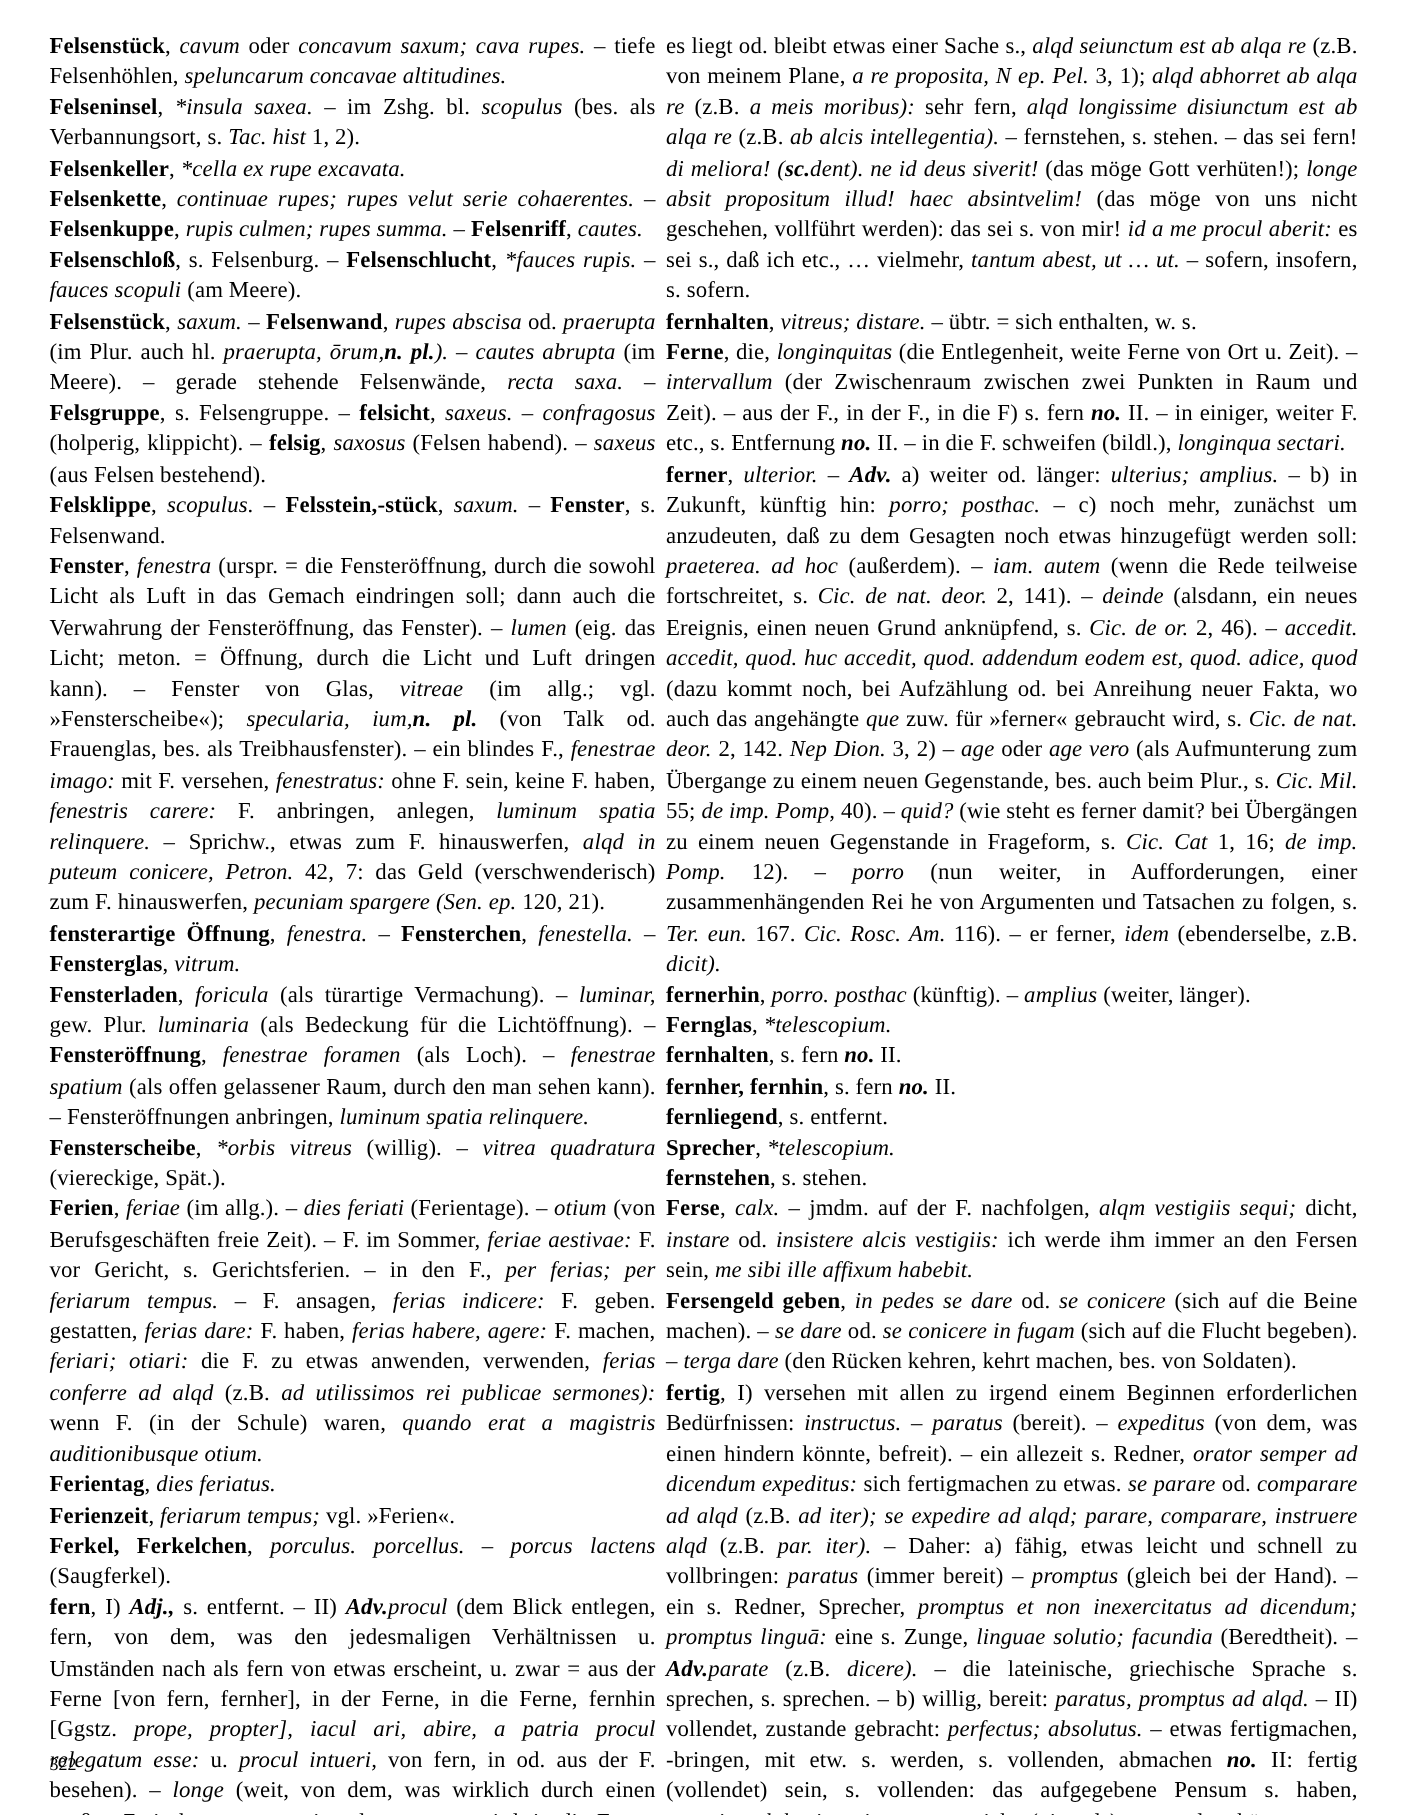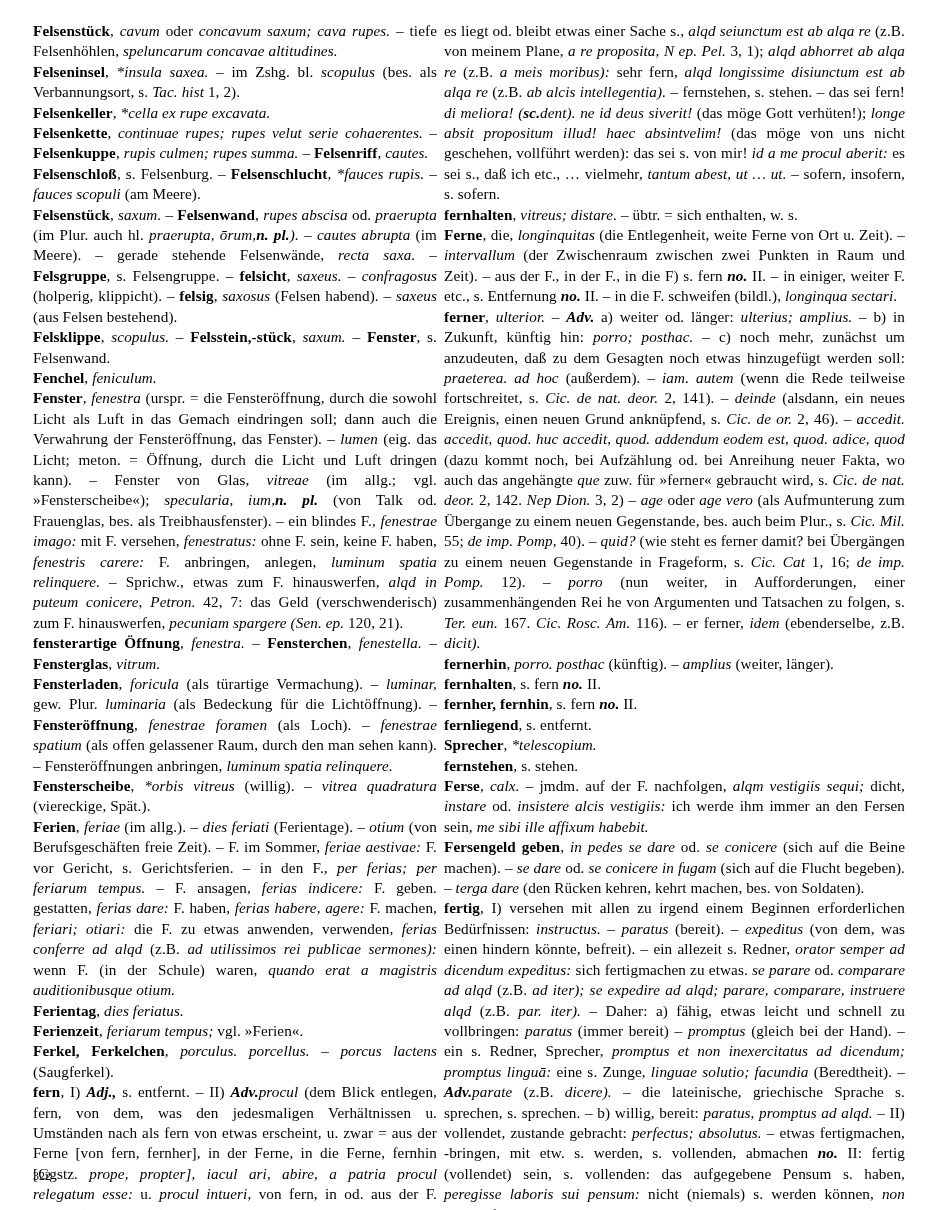--- a/index.html
+++ b/index.html
@@ -26,37 +26,37 @@
 
 <div class="page">
   <div class="col col-left">
       <p><span class="b">Felsenstück</span><span>, </span><span class="i">cavum</span><span> oder </span><span class="i">concavum saxum; cava rupes.</span><span> – tiefe Felsenhöhlen, </span><span class="i">speluncarum concavae altitudines.</span></p>
       <p><span class="b">Felseninsel</span><span>, </span><span class="i">*insula saxea.</span><span> – im Zshg. bl. </span><span class="i">scopulus</span><span> (bes. als Verbannungsort, s. </span><span class="i">Tac. hist</span><span> 1, 2).</span></p>
       <p><span class="b">Felsenkeller</span><span>, </span><span class="i">*cella ex rupe excavata.</span></p>
       <p><span class="b">Felsenkette</span><span>, </span><span class="i">continuae rupes; rupes velut serie cohaerentes.</span><span> – </span><span class="b">Felsenkuppe</span><span>, </span><span class="i">rupis culmen; rupes summa.</span><span> – </span><span class="b">Felsenriff</span><span>, </span><span class="i">cautes.</span></p>
       <p><span class="b">Felsenschloß</span><span>, s. Felsenburg. – </span><span class="b">Felsenschlucht</span><span>, </span><span class="i">*fauces rupis.</span><span> – </span><span class="i">fauces scopuli</span><span> (am Meere).</span></p>
       <p><span class="b">Felsenstück</span><span>, </span><span class="i">saxum.</span><span> – </span><span class="b">Felsenwand</span><span>, </span><span class="i">rupes abscisa</span><span> od. </span><span class="i">praerupta</span><span> (im Plur. auch hl. </span><span class="i">praerupta, ōrum,</span><span class="bi">n. pl.</span><span class="i">).</span><span> – </span><span class="i">cautes abrupta</span><span> (im Meere). – gerade stehende Felsenwände, </span><span class="i">recta saxa.</span><span> – </span><span class="b">Felsgruppe</span><span>, s. Felsengruppe. – </span><span class="b">felsicht</span><span>, </span><span class="i">saxeus.</span><span> – </span><span class="i">confragosus</span><span> (holperig, klippicht). – </span><span class="b">felsig</span><span>, </span><span class="i">saxosus</span><span> (Felsen habend). – </span><span class="i">saxeus</span><span> (aus Felsen bestehend).</span></p>
       <p><span class="b">Felsklippe</span><span>, </span><span class="i">scopulus.</span><span> – </span><span class="b">Felsstein,-stück</span><span>, </span><span class="i">saxum.</span><span> – </span><span class="b">Fenster</span><span>, s. Felsenwand.</span></p>
-      <p><span class="b">Fenchel</span><span>, </span><span class="i">feniculum.</span></p>
       <p><span class="b">Fenster</span><span>, </span><span class="i">fenestra</span><span> (urspr. = die Fensteröffnung, durch die sowohl Licht als Luft in das Gemach eindringen soll; dann auch die Verwahrung der Fensteröffnung, das Fenster). – </span><span class="i">lumen</span><span> (eig. das Licht; meton. = Öffnung, durch die Licht und Luft dringen kann). – Fenster von Glas, </span><span class="i">vitreae</span><span> (im allg.; vgl. »Fensterscheibe«); </span><span class="i">specularia, ium,</span><span class="bi">n. pl.</span><span> (von Talk od. Frauenglas, bes. als Treibhausfenster). – ein blindes F., </span><span class="i">fenestrae imago:</span><span> mit F. versehen, </span><span class="i">fenestratus:</span><span> ohne F. sein, keine F. haben, </span><span class="i">fenestris carere:</span><span> F. anbringen, anlegen, </span><span class="i">luminum spatia relinquere.</span><span> – Sprichw., etwas zum F. hinauswerfen, </span><span class="i">alqd in puteum conicere, Petron.</span><span> 42, 7: das Geld (verschwenderisch) zum F. hinauswerfen, </span><span class="i">pecuniam spargere (Sen. ep.</span><span> 120, 21).</span></p>
       <p><span class="b">fensterartige Öffnung</span><span>, </span><span class="i">fenestra.</span><span> – </span><span class="b">Fensterchen</span><span>, </span><span class="i">fenestella.</span><span> – </span><span class="b">Fensterglas</span><span>, </span><span class="i">vitrum.</span></p>
       <p><span class="b">Fensterladen</span><span>, </span><span class="i">foricula</span><span> (als türartige Vermachung). – </span><span class="i">luminar,</span><span> gew. Plur. </span><span class="i">luminaria</span><span> (als Bedeckung für die Lichtöffnung). – </span><span class="b">Fensteröffnung</span><span>, </span><span class="i">fenestrae foramen</span><span> (als Loch). – </span><span class="i">fenestrae spatium</span><span> (als offen gelassener Raum, durch den man sehen kann). – Fensteröffnungen anbringen, </span><span class="i">luminum spatia relinquere.</span></p>
       <p><span class="b">Fensterscheibe</span><span>, </span><span class="i">*orbis vitreus</span><span> (willig). – </span><span class="i">vitrea quadratura</span><span> (viereckige, Spät.).</span></p>
       <p><span class="b">Ferien</span><span>, </span><span class="i">feriae</span><span> (im allg.). – </span><span class="i">dies feriati</span><span> (Ferientage). – </span><span class="i">otium</span><span> (von Berufsgeschäften freie Zeit). – F. im Sommer, </span><span class="i">feriae aestivae:</span><span> F. vor Gericht, s. Gerichtsferien. – in den F., </span><span class="i">per ferias; per feriarum tempus.</span><span> – F. ansagen, </span><span class="i">ferias indicere:</span><span> F. geben. gestatten, </span><span class="i">ferias dare:</span><span> F. haben, </span><span class="i">ferias habere, agere:</span><span> F. machen, </span><span class="i">feriari; otiari:</span><span> die F. zu etwas anwenden, verwenden, </span><span class="i">ferias conferre ad alqd</span><span> (z.B. </span><span class="i">ad utilissimos rei publicae sermones):</span><span> wenn F. (in der Schule) waren, </span><span class="i">quando erat a magistris auditionibusque otium.</span></p>
       <p><span class="b">Ferientag</span><span>, </span><span class="i">dies feriatus.</span></p>
       <p><span class="b">Ferienzeit</span><span>, </span><span class="i">feriarum tempus;</span><span> vgl. »Ferien«.</span></p>
       <p><span class="b">Ferkel, Ferkelchen</span><span>, </span><span class="i">porculus. porcellus.</span><span> – </span><span class="i">porcus lactens</span><span> (Saugferkel).</span></p>
       <p><span class="b">fern</span><span>, I) </span><span class="bi">Adj.,</span><span> s. entfernt. – II) </span><span class="bi">Adv.</span><span class="i">procul</span><span> (dem Blick entlegen, fern, von dem, was den jedesmaligen Verhältnissen u. Umständen nach als fern von etwas erscheint, u. zwar = aus der Ferne [von fern, fernher], in der Ferne, in die Ferne, fernhin [Ggstz. </span><span class="i">prope, propter], iacul ari, abire, a patria procul relegatum esse:</span><span> u. </span><span class="i">procul intueri,</span><span> von fern, in od. aus der F. besehen). – </span><span class="i">longe</span><span> (weit, von dem, was wirklich durch einen großen Zwischenraum voneinander getrennt wird, in die Ferne, weithin, z.B. </span></p>
     </div>
   <div class="col col-right">
       <p><span>es liegt od. bleibt etwas einer Sache s., </span><span class="i">alqd seiunctum est ab alqa re</span><span> (z.B. von meinem Plane, </span><span class="i">a re proposita, N ep. Pel.</span><span> 3, 1); </span><span class="i">alqd abhorret ab alqa re</span><span> (z.B. </span><span class="i">a meis moribus):</span><span> sehr fern, </span><span class="i">alqd longissime disiunctum est ab alqa re</span><span> (z.B. </span><span class="i">ab alcis intellegentia).</span><span> – fernstehen, s. stehen. – das sei fern! </span><span class="i">di meliora! (</span><span class="bi">sc.</span><span class="i">dent). ne id deus siverit!</span><span> (das möge Gott verhüten!); </span><span class="i">longe absit propositum illud! haec absintvelim!</span><span> (das möge von uns nicht geschehen, vollführt werden): das sei s. von mir! </span><span class="i">id a me procul aberit:</span><span> es sei s., daß ich etc., … vielmehr, </span><span class="i">tantum abest, ut … ut.</span><span> – sofern, insofern, s. sofern.</span></p>
       <p><span class="b">fernhalten</span><span>, </span><span class="i">vitreus; distare.</span><span> – übtr. = sich enthalten, w. s.</span></p>
       <p><span class="b">Ferne</span><span>, die, </span><span class="i">longinquitas</span><span> (die Entlegenheit, weite Ferne von Ort u. Zeit). – </span><span class="i">intervallum</span><span> (der Zwischenraum zwischen zwei Punkten in Raum und Zeit). – aus der F., in der F., in die F) s. fern </span><span class="bi">no.</span><span> II. – in einiger, weiter F. etc., s. Entfernung </span><span class="bi">no.</span><span> II. – in die F. schweifen (bildl.), </span><span class="i">longinqua sectari.</span></p>
       <p><span class="b">ferner</span><span>, </span><span class="i">ulterior.</span><span> – </span><span class="bi">Adv.</span><span> a) weiter od. länger: </span><span class="i">ulterius; amplius.</span><span> – b) in Zukunft, künftig hin: </span><span class="i">porro; posthac.</span><span> – c) noch mehr, zunächst um anzudeuten, daß zu dem Gesagten noch etwas hinzugefügt werden soll: </span><span class="i">praeterea. ad hoc</span><span> (außerdem). – </span><span class="i">iam. autem</span><span> (wenn die Rede teilweise fortschreitet, s. </span><span class="i">Cic. de nat. deor.</span><span> 2, 141). – </span><span class="i">deinde</span><span> (alsdann, ein neues Ereignis, einen neuen Grund anknüpfend, s. </span><span class="i">Cic. de or.</span><span> 2, 46). – </span><span class="i">accedit. accedit, quod. huc accedit, quod. addendum eodem est, quod. adice, quod</span><span> (dazu kommt noch, bei Aufzählung od. bei Anreihung neuer Fakta, wo auch das angehängte </span><span class="i">que</span><span> zuw. für »ferner« gebraucht wird, s. </span><span class="i">Cic. de nat. deor.</span><span> 2, 142. </span><span class="i">Nep Dion.</span><span> 3, 2) – </span><span class="i">age</span><span> oder </span><span class="i">age vero</span><span> (als Aufmunterung zum Übergange zu einem neuen Gegenstande, bes. auch beim Plur., s. </span><span class="i">Cic. Mil.</span><span> 55; </span><span class="i">de imp. Pomp,</span><span> 40). – </span><span class="i">quid?</span><span> (wie steht es ferner damit? bei Übergängen zu einem neuen Gegenstande in Frageform, s. </span><span class="i">Cic. Cat</span><span> 1, 16; </span><span class="i">de imp. Pomp.</span><span> 12). – </span><span class="i">porro</span><span> (nun weiter, in Aufforderungen, einer zusammenhängenden Rei he von Argumenten und Tatsachen zu folgen, s. </span><span class="i">Ter. eun.</span><span> 167. </span><span class="i">Cic. Rosc. Am.</span><span> 116). – er ferner, </span><span class="i">idem</span><span> (ebenderselbe, z.B. </span><span class="i">dicit).</span></p>
       <p><span class="b">fernerhin</span><span>, </span><span class="i">porro. posthac</span><span> (künftig). – </span><span class="i">amplius</span><span> (weiter, länger).</span></p>
+      <p><span class="b">Fernglas</span><span>, </span><span class="i">*telescopium.</span></p>
       <p><span class="b">fernhalten</span><span>, s. fern </span><span class="bi">no.</span><span> II.</span></p>
       <p><span class="b">fernher, fernhin</span><span>, s. fern </span><span class="bi">no.</span><span> II.</span></p>
       <p><span class="b">fernliegend</span><span>, s. entfernt.</span></p>
       <p><span class="b">Sprecher</span><span>, </span><span class="i">*telescopium.</span></p>
       <p><span class="b">fernstehen</span><span>, s. stehen.</span></p>
       <p><span class="b">Ferse</span><span>, </span><span class="i">calx.</span><span> – jmdm. auf der F. nachfolgen, </span><span class="i">alqm vestigiis sequi;</span><span> dicht, </span><span class="i">instare</span><span> od. </span><span class="i">insistere alcis vestigiis:</span><span> ich werde ihm immer an den Fersen sein, </span><span class="i">me sibi ille affixum habebit.</span></p>
       <p><span class="b">Fersengeld geben</span><span>, </span><span class="i">in pedes se dare</span><span> od. </span><span class="i">se conicere</span><span> (sich auf die Beine machen). – </span><span class="i">se dare</span><span> od. </span><span class="i">se conicere in fugam</span><span> (sich auf die Flucht begeben). – </span><span class="i">terga dare</span><span> (den Rücken kehren, kehrt machen, bes. von Soldaten).</span></p>
       <p><span class="b">fertig</span><span>, I) versehen mit allen zu irgend einem Beginnen erforderlichen Bedürfnissen: </span><span class="i">instructus.</span><span> – </span><span class="i">paratus</span><span> (bereit). – </span><span class="i">expeditus</span><span> (von dem, was einen hindern könnte, befreit). – ein allezeit s. Redner, </span><span class="i">orator semper ad dicendum expeditus:</span><span> sich fertigmachen zu etwas. </span><span class="i">se parare</span><span> od. </span><span class="i">comparare ad alqd</span><span> (z.B. </span><span class="i">ad iter); se expedire ad alqd; parare, comparare, instruere alqd</span><span> (z.B. </span><span class="i">par. iter).</span><span> – Daher: a) fähig, etwas leicht und schnell zu vollbringen: </span><span class="i">paratus</span><span> (immer bereit) – </span><span class="i">promptus</span><span> (gleich bei der Hand). – ein s. Redner, Sprecher, </span><span class="i">promptus et non inexercitatus ad dicendum; promptus linguā:</span><span> eine s. Zunge, </span><span class="i">linguae solutio; facundia</span><span> (Beredtheit). – </span><span class="bi">Adv.</span><span class="i">parate</span><span> (z.B. </span><span class="i">dicere).</span><span> – die lateinische, griechische Sprache s. sprechen, s. sprechen. – b) willig, bereit: </span><span class="i">paratus, promptus ad alqd.</span><span> – II) vollendet, zustande gebracht: </span><span class="i">perfectus; absolutus.</span><span> – etwas fertigmachen, -bringen, mit etw. s. werden, s. vollenden, abmachen </span><span class="bi">no.</span><span> II: fertig (vollendet) sein, s. vollenden: das aufgegebene Pensum s. haben, </span><span class="i">peregisse laboris sui pensum:</span><span> nicht (niemals) s. werden können, </span><span class="i">non habere finem diligentiae:</span></p>
     </div>
   <div class="page-number">322</div>

